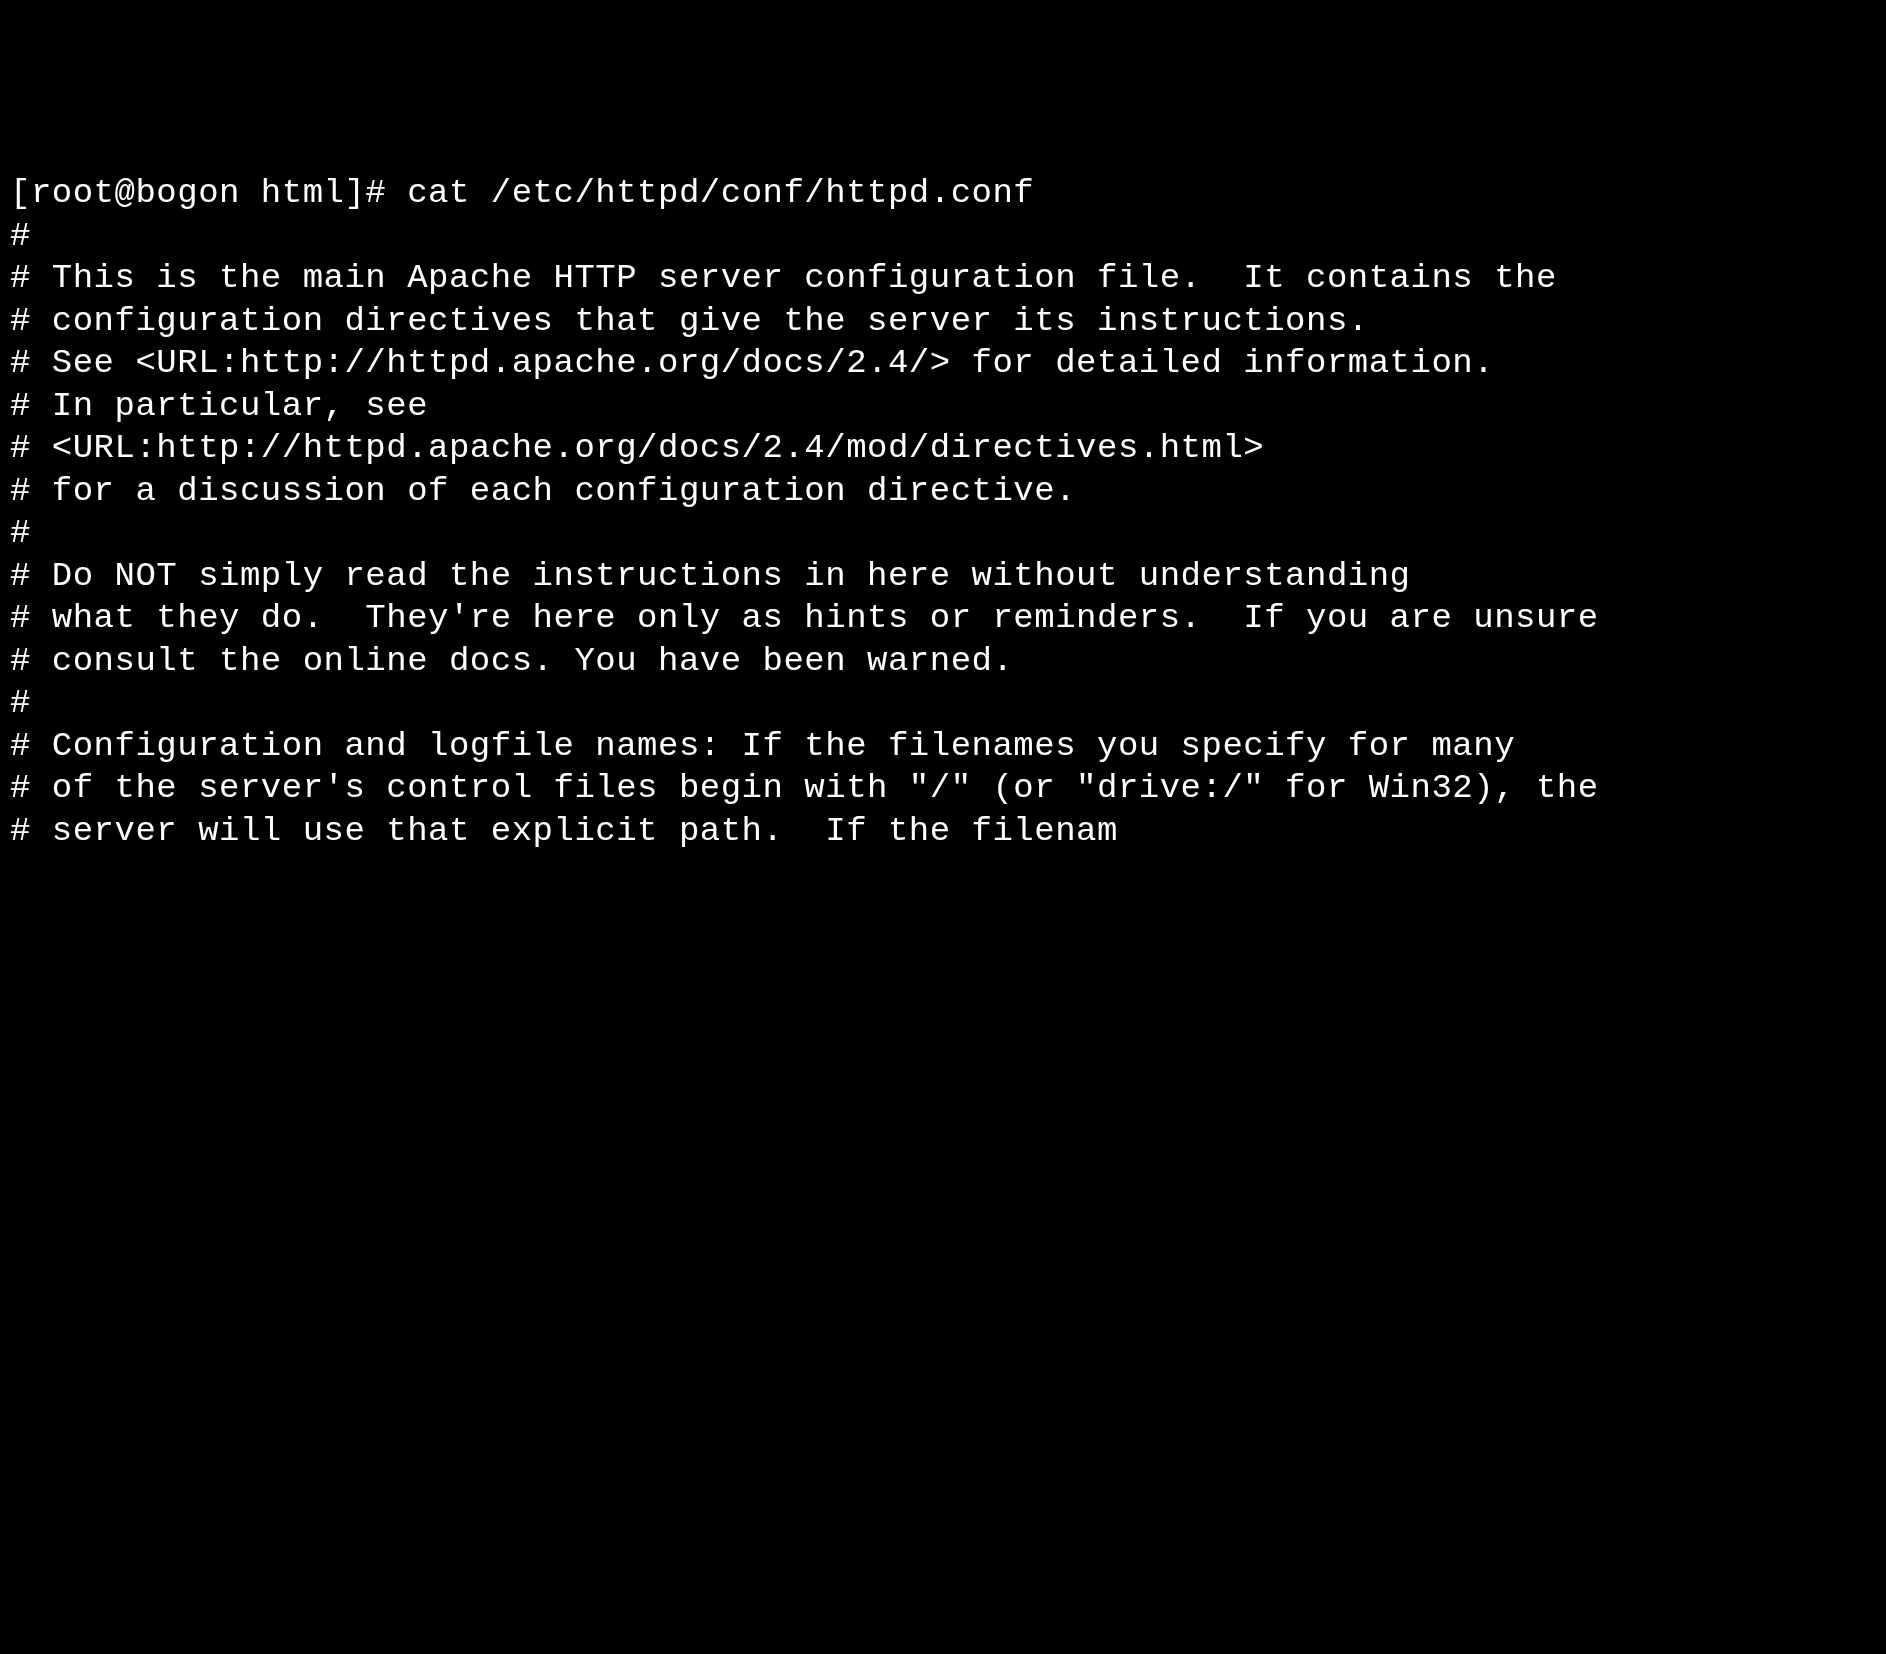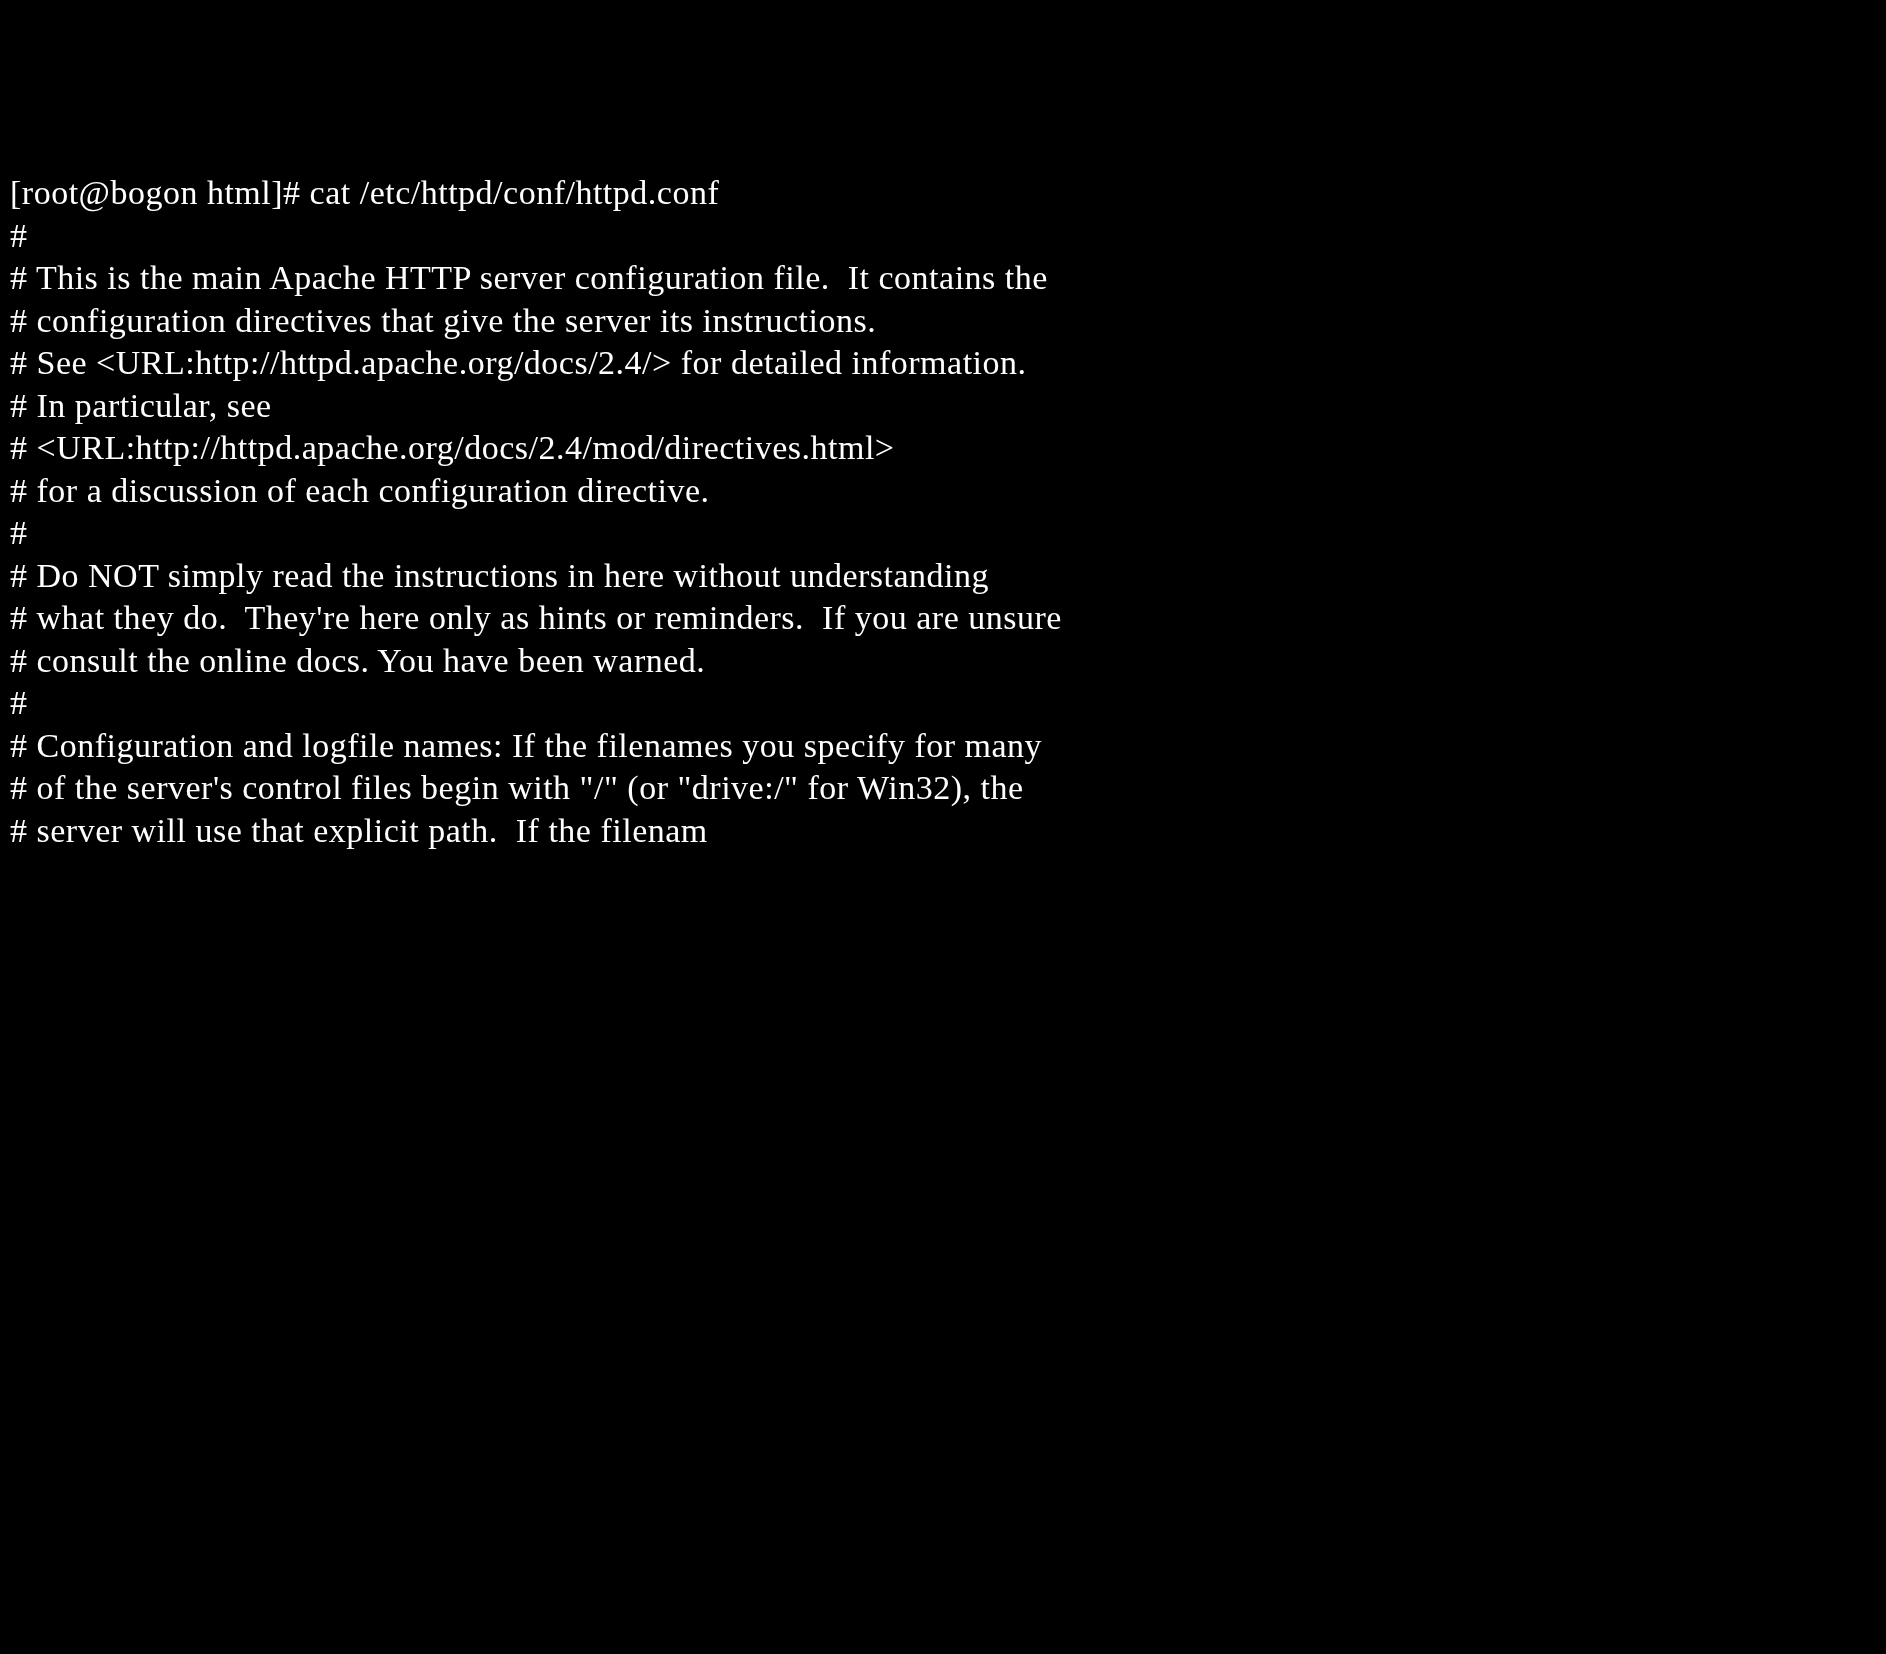--- a/index.html
+++ b/index.html
@@ -17,21 +17,20 @@
       width: 1886px;
       height: 1654px;
       overflow: hidden;
       white-space: pre-wrap;
       word-wrap: break-word;
       word-break: break-all;
       letter-spacing: 0.5px;
     }
     .terminal-line {
       display: block;
-      font-family: Liberation Serif, serif;
     }
   </style>
 </head>
 <body>
 
 
 
 <span class="terminal-line"><span>[root@bogon html]# </span><span>cat /etc/httpd/conf/httpd.conf</span></span><span class="terminal-line">#</span><span class="terminal-line"># This is the main Apache HTTP server configuration file.  It contains the</span><span class="terminal-line"># configuration directives that give the server its instructions.</span><span class="terminal-line"># See &lt;URL:http://httpd.apache.org/docs/2.4/&gt; for detailed information.</span><span class="terminal-line"># In particular, see </span><span class="terminal-line"># &lt;URL:http://httpd.apache.org/docs/2.4/mod/directives.html&gt;</span><span class="terminal-line"># for a discussion of each configuration directive.</span><span class="terminal-line">#</span><span class="terminal-line"># Do NOT simply read the instructions in here without understanding</span><span class="terminal-line"># what they do.  They're here only as hints or reminders.  If you are unsure</span><span class="terminal-line"># consult the online docs. You have been warned.  </span><span class="terminal-line">#</span><span class="terminal-line"># Configuration and logfile names: If the filenames you specify for many</span><span class="terminal-line"># of the server's control files begin with "/" (or "drive:/" for Win32), the</span><span class="terminal-line"># server will use that explicit path.  If the filenam</span>
 
 

